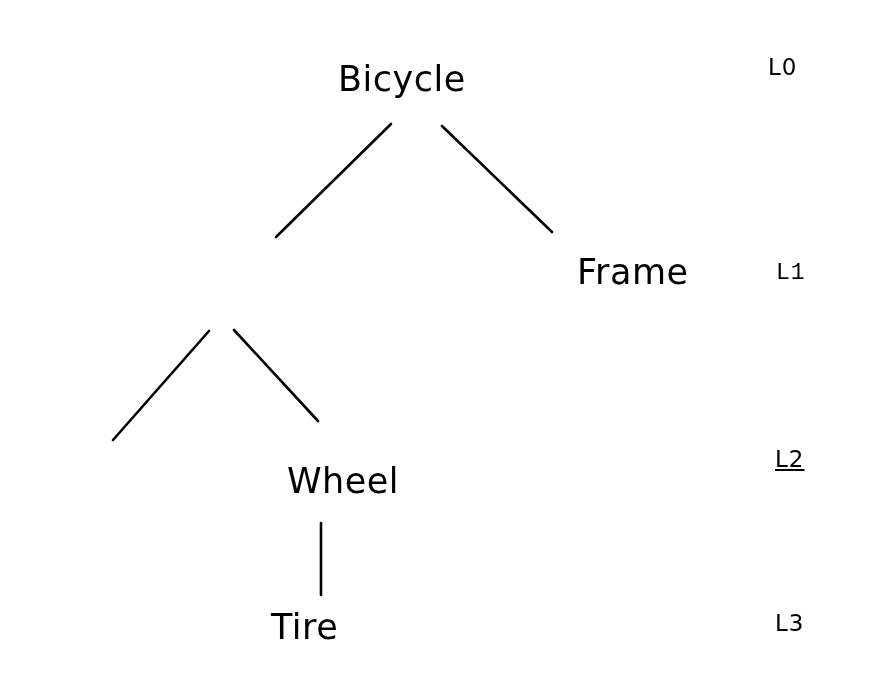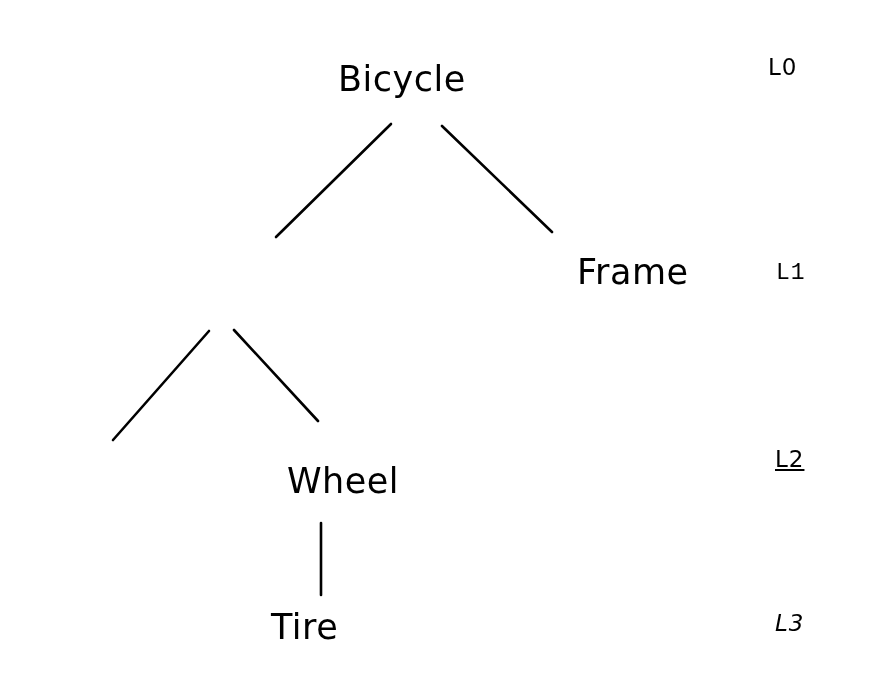--- a/index.html
+++ b/index.html
@@ -52,21 +52,21 @@
   #label-bicycle { left: 338px; top: 62px; }
   #label-wheel   { left: 146px; top: 258px; }
   #label-frame   { left: 577px; top: 255px; }
   #label-rim     { left: 91px;  top: 466px; }
   #label-tire    { left: 287px; top: 464px; }
   #label-tube    { left: 271px; top: 610px; }
 
   #level-l0 { left: 768px; top: 56px; }
   #level-l1 { left: 776px; top: 262px; font-family: Liberation Mono, monospace; }
   #level-l2 { left: 775px; top: 448px; text-decoration: underline; }
-  #level-l3 { left: 775px; top: 612px; font-style: italic; }
+  #level-l3 { left: 775px; top: 612px; }
 </style>
 </head>
 <body>
 
 <div id="canvas">
 
   <svg id="edge-layer" viewBox="0 0 870 690" width="870" height="690" xmlns="http://www.w3.org/2000/svg" aria-hidden="true">
     <line x1="391" y1="124" x2="276" y2="237" stroke="#000000" stroke-width="2.6" stroke-linecap="round"></line>
     <line x1="442" y1="126" x2="552" y2="232" stroke="#000000" stroke-width="2.6" stroke-linecap="round"></line>
     <line x1="209" y1="331" x2="113" y2="440" stroke="#000000" stroke-width="2.6" stroke-linecap="round"></line>

